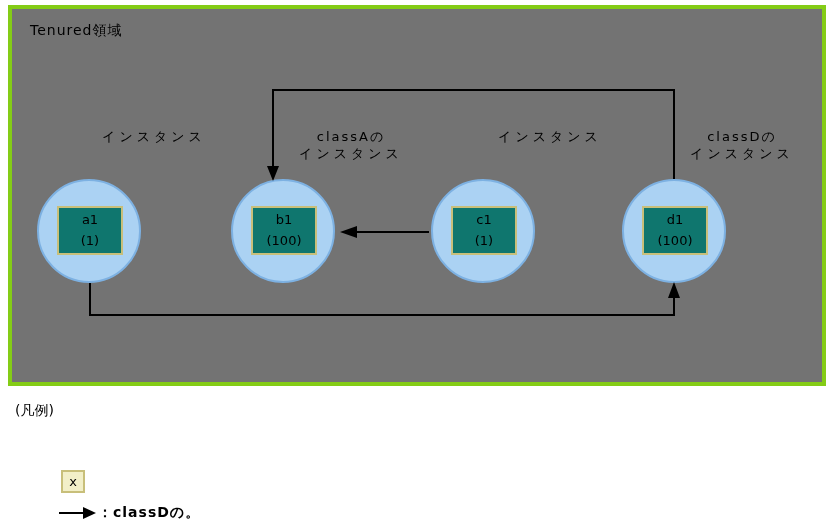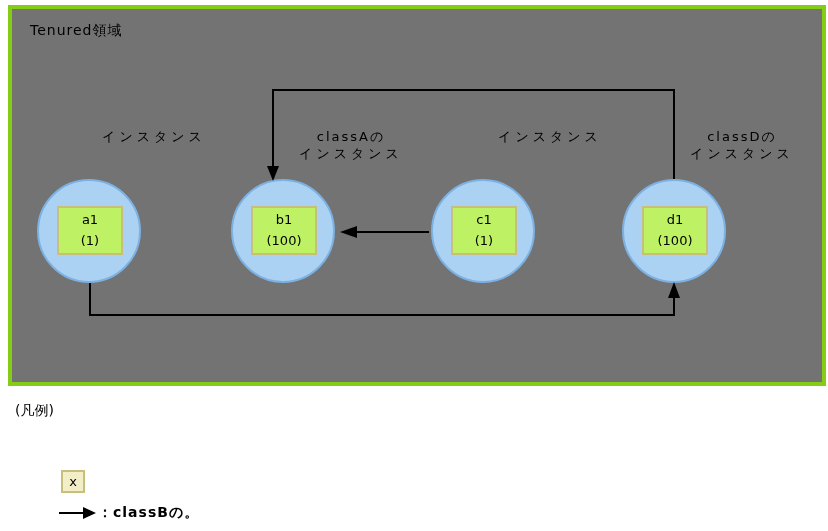--- a/index.html
+++ b/index.html
@@ -22,21 +22,21 @@
   .instance{
     position:absolute;top:179px;width:100px;height:100px;border-radius:50%;
     background:#abd2f3;border:2px solid #7db1e2;
   }
   .inst-a{left:37px;}
   .inst-b{left:231px;}
   .inst-c{left:431px;}
   .inst-d{left:622px;}
   .member-box{
     position:absolute;left:18px;top:25px;width:62px;height:44px;
-    background:#bef264;border:2px solid #c8bf7a;
+    background:#0f766e;border:2px solid #c8bf7a;
     text-align:center;font-size:13px;line-height:21px;padding-top:1px;box-sizing:content-box;
   }
   .arrows{position:absolute;left:0;top:0;pointer-events:none;}
   .legend-title{position:absolute;left:15px;top:402px;font-size:14px;}
   .legend-row{position:absolute;left:58px;display:flex;align-items:center;height:28px;}
   .legend-row .icon-slot{width:40px;display:flex;align-items:center;}
   .legend-row .legend-text{font-size:14px;font-weight:bold;letter-spacing:1px;}
   .row-1{top:433px;}
   .row-2{top:467px;}
   .row-3{top:499px;}
@@ -119,16 +119,16 @@
     </div>
   </div>
 
   <div class="legend-row row-3">
     <div class="icon-slot">
       <svg width="40" height="14" viewBox="0 0 40 14">
         <path d="M1,7 L26,7" stroke="#000" stroke-width="2" fill="none"></path>
         <polygon points="25,1 25,13 38,7" fill="#000"></polygon>
       </svg>
     </div>
-    <div class="legend-text">：classBの。</div>
+    <div class="legend-text">：classDの。</div>
   </div>
 
 </div>
 
 </body></html>

